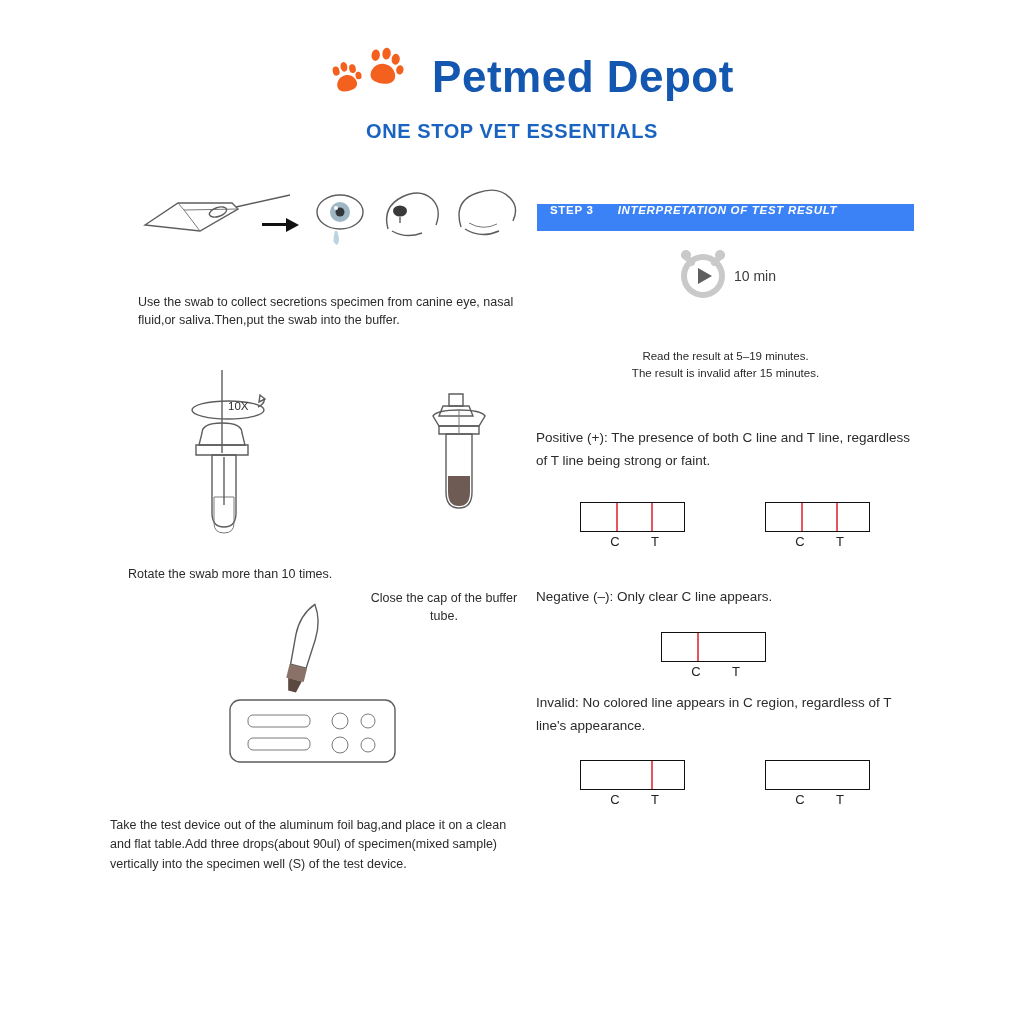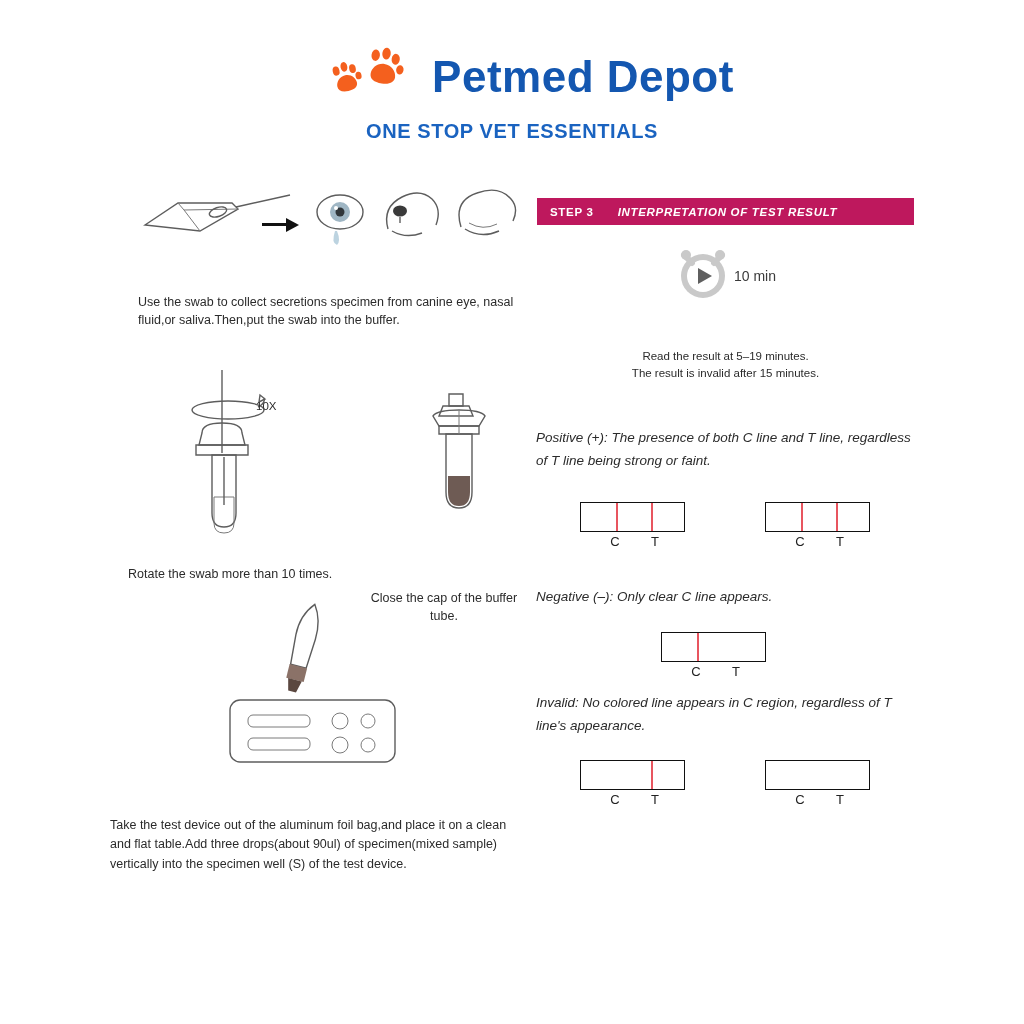--- a/index.html
+++ b/index.html
@@ -40,33 +40,33 @@
   .cap.center{text-align:center;}
 
   
   .swab-scene{position:absolute;left:140px;top:185px;width:370px;height:70px;}
   .arrow{position:absolute;left:262px;top:218px;width:40px;height:14px;}
   .arrow:before{content:"";position:absolute;left:0;top:5px;width:26px;height:3px;background:#111;}
   .arrow:after{content:"";position:absolute;left:24px;top:0;border-left:13px solid #111;border-top:7px solid transparent;border-bottom:7px solid transparent;}
 
   
   .step-banner{
-    position:absolute;left:537px;top:198px;width:377px;height:27px;
-    background:#be185d;
-    display:flex;align-items:center;
+    position:absolute;left:537px;top:204px;width:377px;height:27px;
+    background:#3b82f6;
+    display:flex;
   }
   .step-banner .lbl{font-size:11.5px;color:#ffffff;letter-spacing:.7px;font-weight:600;margin-left:13px;}
   .step-banner .ttl{font-size:11.5px;color:#ffffff;letter-spacing:.7px;font-weight:600;margin-left:24px;font-style:italic;}
 
   .clock-wrap{position:absolute;left:672px;top:243px;display:flex;align-items:center;gap:0;}
   .clock-time{font-size:14px;color:#3a3a3a;}
 
   .read-note{position:absolute;left:537px;top:348px;width:377px;text-align:center;font-size:11.5px;line-height:1.5;color:#2b2b2b;}
 
-  .result-para{position:absolute;font-size:13.5px;line-height:1.7;color:#2b2b2b;font-style:italic;}
+  .result-para{position:absolute;font-size:13.5px;line-height:1.7;color:#2b2b2b;}
 
   
   .strip{
     position:absolute;border:1.5px solid #111;background:#fff;
     box-sizing:border-box;
   }
   .strip .line{position:absolute;top:0;bottom:0;width:2px;background:#e8555f;}
   .strip-labels{position:absolute;display:flex;font-size:13px;color:#222;}
   .strip-labels span{width:40px;text-align:center;}
 
@@ -150,21 +150,21 @@
       <path class="ink" d="M110 30 l5 4 -6 3z" fill="#7a7a7a"></path>
 
       <path class="ink" d="M52 68 q0 -10 20 -10 q20 0 20 10 l3 12 h-46z"></path>
       <path class="ink" d="M46 80 h52 v10 h-52z"></path>
 
       <path class="ink" d="M62 90 h24 v58 q0 14 -12 14 q-12 0 -12 -14z"></path>
       <path class="ink-thin" d="M64 132 h20 v26 q0 10 -10 10 q-10 0 -10 -10z" fill="#e2e6e6"></path>
       <line class="ink" x1="74" y1="92" x2="74" y2="140"></line>
     </svg>
   </div>
-  <div class="cap small" style="left:228px;top:398px;margin-left:28px;">10X</div>
+  <div class="cap small" style="left:228px;top:398px;">10X</div>
   <div class="cap" style="left:120px;top:565px;width:260px;margin-left:8px;">Rotate the swab more than 10 times.</div>
 
   <div style="position:absolute;left:415px;top:390px;">
     <svg width="90" height="140" viewBox="0 0 90 140">
       <path class="ink" d="M34 4 h14 v12 h-14z"></path>
       <path class="ink" d="M28 16 h26 l4 10 h-34z"></path>
       <path class="ink" d="M18 26 q4 -6 26 -6 q22 0 26 6 l-6 10 h-40z"></path>
       <path class="ink" d="M24 36 h40 v8 h-40z"></path>
       <path class="ink" d="M31 44 h26 v58 q0 16 -13 16 q-13 0 -13 -16z"></path>
       <path d="M33 86 h22 v16 q0 14 -11 14 q-11 0 -11 -14z" fill="#6e5b54"></path>

